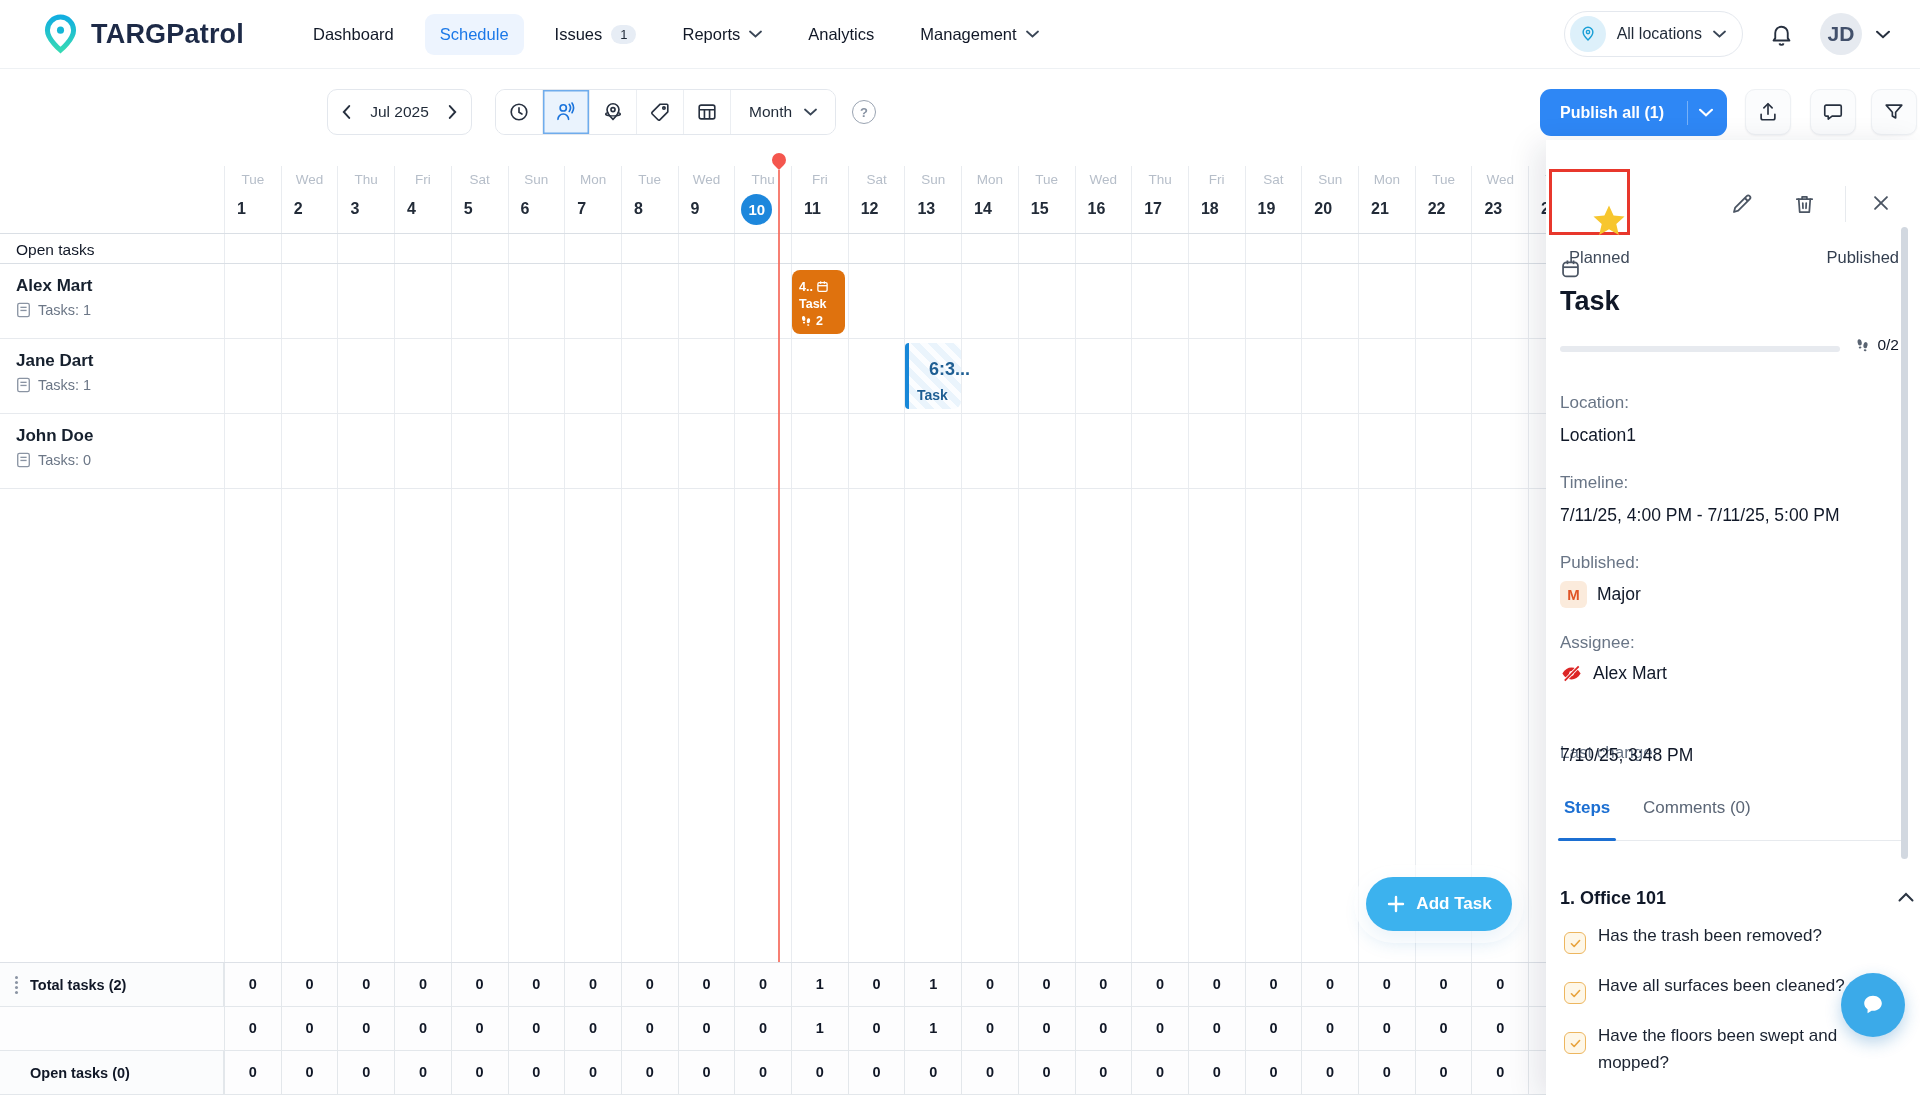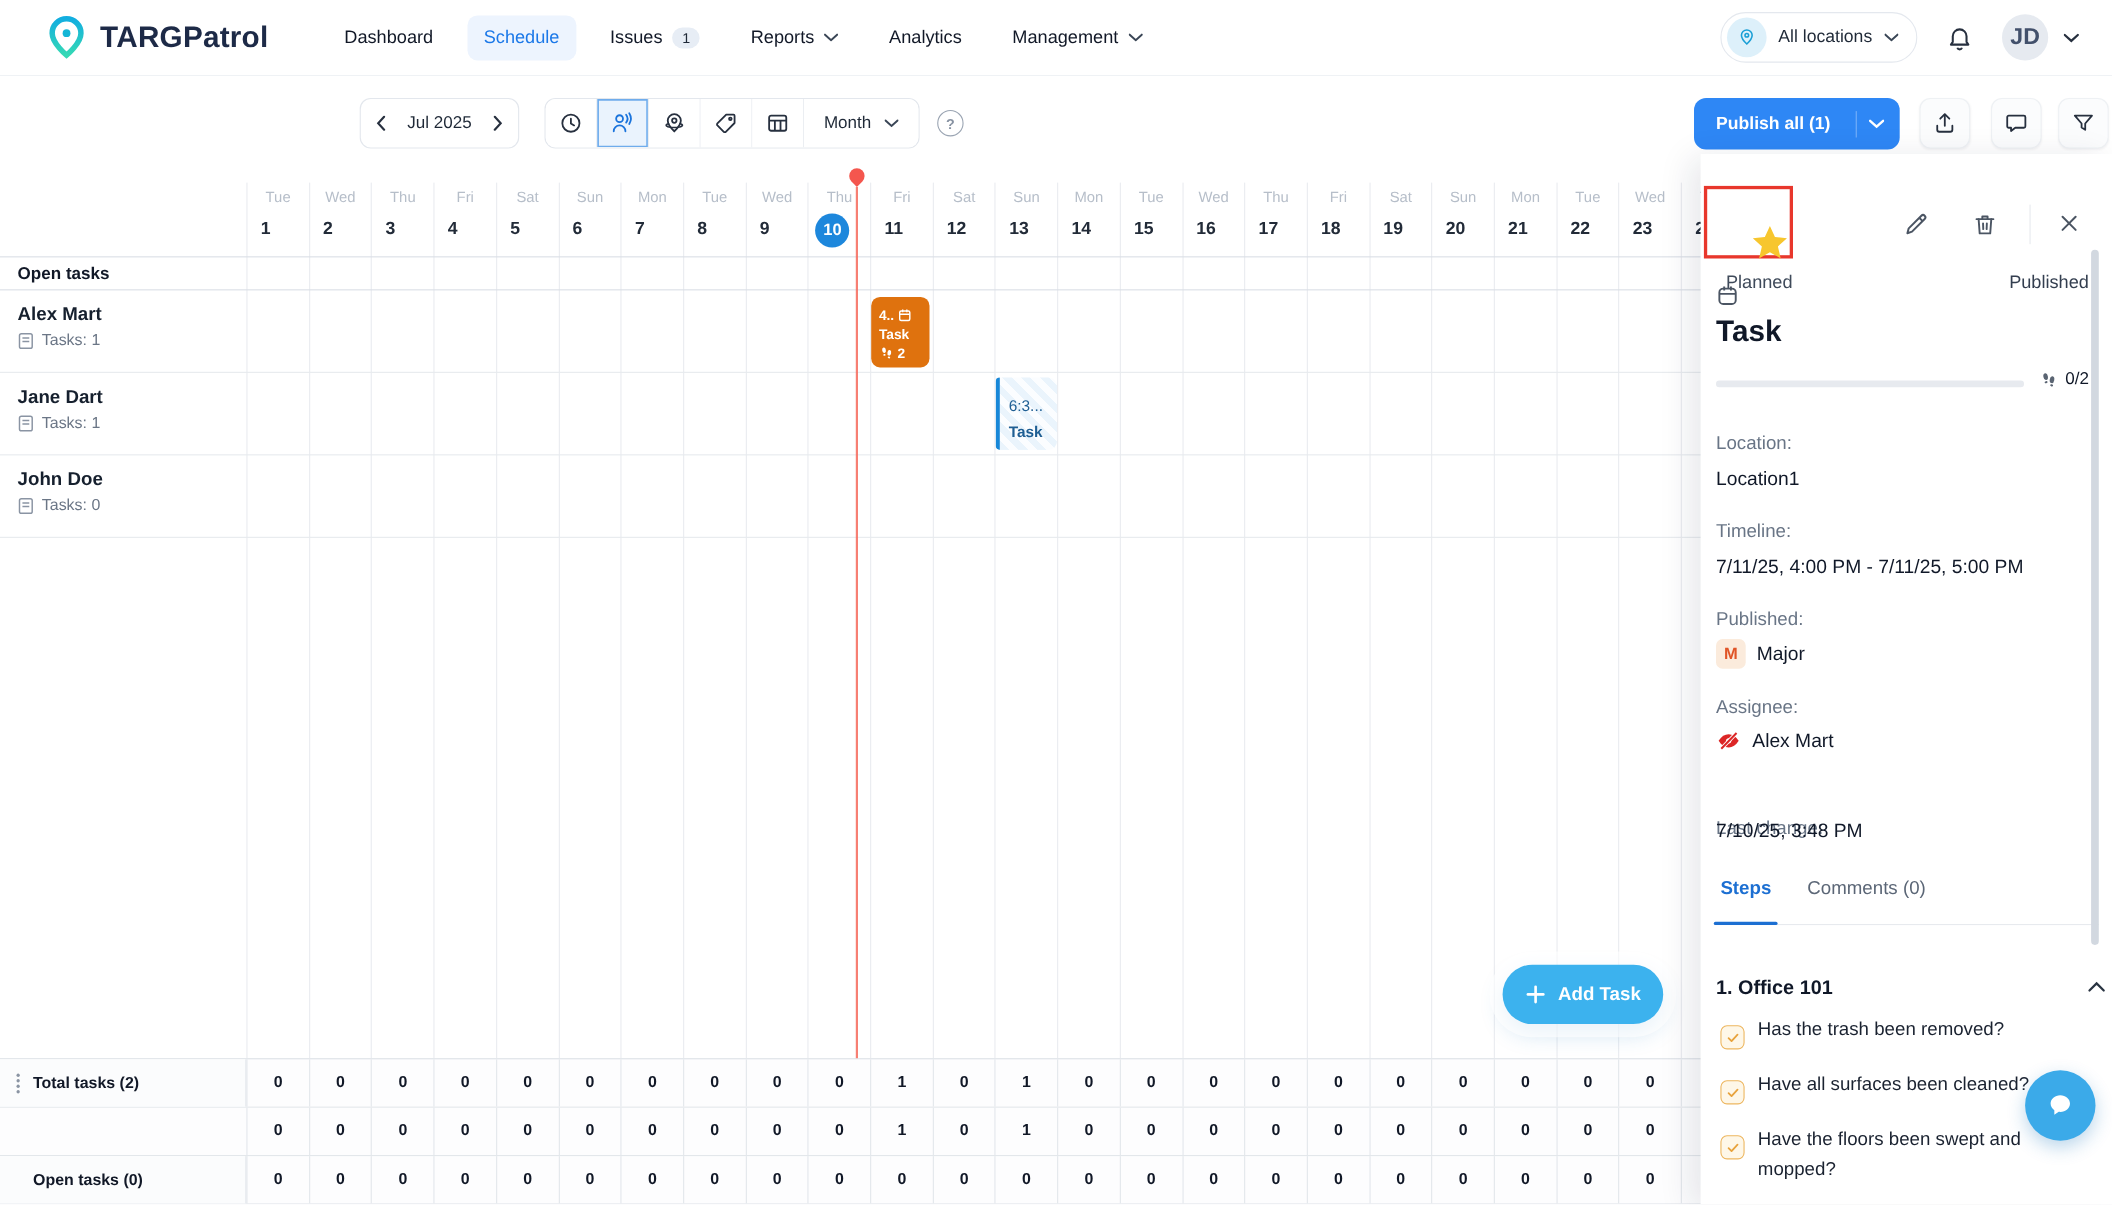--- a/index.html
+++ b/index.html
@@ -43,30 +43,30 @@
   .icon-sq{position:absolute;top:20px;width:46px;height:46px;border-radius:10px;background:#FBFCFD;border:1px solid #EEF1F4;box-shadow:0 1px 2px rgba(16,24,40,.05);display:flex;align-items:center;justify-content:center;color:#27303F;}
 
   
   .gantt{position:absolute;top:148px;left:0;width:1920px;height:814px;background:#fff;}
   .col{position:absolute;top:18px;bottom:0;width:56.7px;border-left:1px solid #E9ECF0;}
   .col .dow{display:block;text-align:center;font-size:13.5px;color:#B6BEC9;margin-top:6px;font-weight:500;}
   .col .dnum{display:block;font-size:16px;font-weight:600;color:#222B38;margin:13px 0 0 12px;}
   .col .today{width:31px;height:31px;background:#1D87DC;color:#fff;border-radius:50%;display:flex;align-items:center;justify-content:center;margin:7px 0 0 6px;font-size:15px;font-weight:700;}
   .hl{position:absolute;left:0;height:1px;background:#E7EAEE;width:1585px;z-index:1;}
   .hl.dark{background:#DADFE5;}
-  .open-label{position:absolute;left:16px;top:93px;font-size:15.5px;font-weight:700;color:#111827;z-index:2;}
+  .open-label{position:absolute;left:16px;top:93px;font-size:15.5px;font-weight:400;color:#111827;z-index:2;}
   .res-row{position:absolute;left:0;width:224px;z-index:2;}
   .res-name{font-size:17px;font-weight:600;color:#16202E;}
   .res-tasks{display:flex;gap:7px;align-items:center;font-size:14.5px;color:#6B7686;margin-top:6px;}
   .redline{position:absolute;left:778px;top:22px;bottom:0;width:2px;background:#F6695B;opacity:.85;z-index:3;}
   .redpin{position:absolute;left:772px;top:5px;width:14px;height:14px;background:#F4564E;border-radius:50% 50% 0 50%;transform:rotate(45deg);z-index:3;}
   .task-a{position:absolute;left:792px;top:122px;width:53px;height:64px;background:#DF720E;border-radius:8px;color:#fff;padding:6px 0 0 7px;z-index:4;border:none;text-align:left;}
   .ta-line{display:flex;gap:3px;align-items:center;font-size:12.5px;font-weight:700;margin-bottom:3px;color:#fff;}
   .task-b{position:absolute;left:905px;top:195px;width:56px;height:66px;border-radius:4px 8px 8px 4px;background:repeating-linear-gradient(45deg,#EAF4FC 0 6px,#FBFDFF 6px 12px);border:none;border-left:4px solid #1787D8;color:#1E5E93;padding:9px 0 0 8px;z-index:4;text-align:left;}
-  .tb1{font-size:14px;font-weight:400;color:#1E5E93;}
+  .tb1{font-size:18px;font-weight:700;color:#1E5E93;margin-left:12px;}
   .tb2{font-size:14px;font-weight:700;margin-top:7px;color:#1E5E93;}
 
   
   .summary{position:absolute;top:962px;left:0;width:1920px;height:133px;border-top:1px solid #DDE1E7;background:#FDFDFE;z-index:2;}
   .srow{position:relative;height:44px;border-bottom:1px solid #E3E7EB;}
   .slabel{position:absolute;left:0;top:0;bottom:0;width:224px;border-right:1px solid #E3E7EB;display:flex;align-items:center;padding-left:30px;font-size:14.5px;font-weight:700;color:#111827;background:#FBFCFD;}
   .dots{position:absolute;left:15px;top:13px;width:3px;height:3px;border-radius:50%;background:#8A94A3;box-shadow:0 5px 0 #8A94A3,0 10px 0 #8A94A3,0 15px 0 #8A94A3;}
   .scell{position:absolute;top:0;bottom:0;width:56.7px;border-left:1px solid #E3E7EB;text-align:center;line-height:43px;font-size:14.5px;font-weight:600;color:#111827;}
 
   

